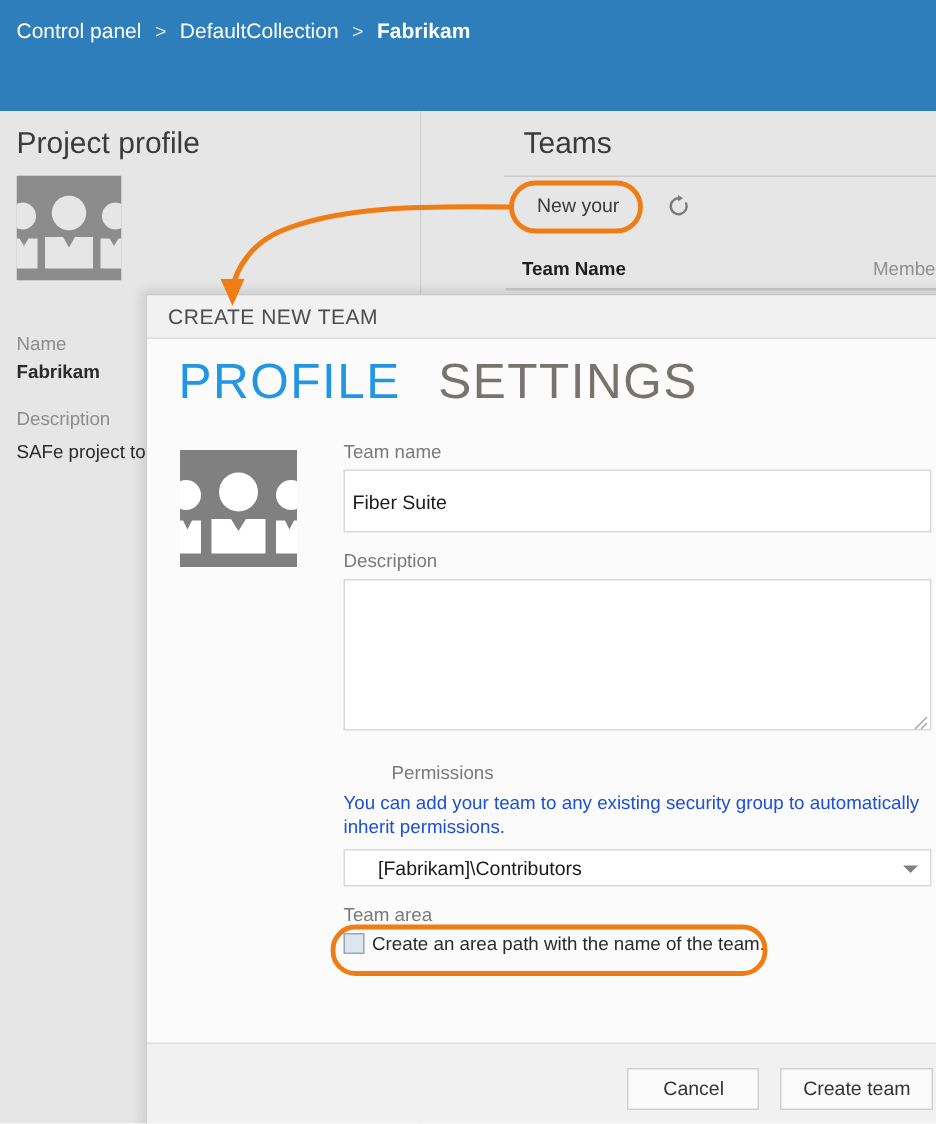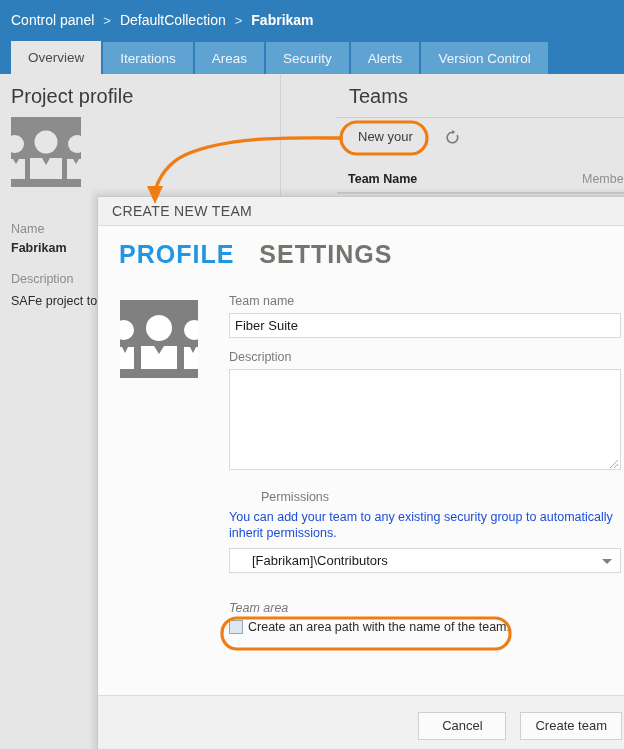--- a/index.html
+++ b/index.html
@@ -167,22 +167,22 @@
     letter-spacing: 0.35px;
     white-space: nowrap;
   }
   .modal-tabs {
     position: absolute; left: 0; top: 29px;
     width: 100%; height: 56px;
     display: flex; align-items: center;
     background: #fbfbfb;
   }
   .mtab {
-    font-size: 25px;
-    font-weight: 700;
+    font-size: 33px;
+    font-weight: 400;
     letter-spacing: 1px;
     cursor: pointer;
     white-space: nowrap;
     text-align: center;
   }
   .mtab.active { color: #2196e3; margin-left: 21px; }
   .mtab.inactive { color: #77736e; margin-left: 25px; }
 
   .modal-body {
     position: absolute; left: 0; top: 85px;
@@ -197,21 +197,21 @@
     position: absolute; left: 131px; top: 12px;
     width: 392px;
   }
   .form-label {
     font-size: 12.5px;
     color: #7a7a7a;
     margin-bottom: 5px;
     white-space: nowrap;
   }
   .text-input {
-    width: 392px; height: 25px;
+    width: 392px; height: 42px;
     border: 1px solid #d9d9d9;
     background: #ffffff;
     font-size: 13px;
     color: #1a1a1a;
     padding: 4px 5px;
     font-family: "Liberation Sans", sans-serif;
     outline: none;
   }
   .text-area {
     width: 392px; height: 101px;
@@ -307,28 +307,20 @@
 
   <div class="header">
     <div class="breadcrumb">
       <span class="bc-item">Control panel</span>
       <span class="bc-sep">&gt;</span>
       <span class="bc-item">DefaultCollection</span>
       <span class="bc-sep">&gt;</span>
       <span class="bc-item strong">Fabrikam</span>
     </div>
 
-    <div class="tabstrip">
-      <div class="tab active">Overview</div>
-      <div class="tab">Iterations</div>
-      <div class="tab">Areas</div>
-      <div class="tab">Security</div>
-      <div class="tab">Alerts</div>
-      <div class="tab">Version Control</div>
-    </div>
   </div>
 
   <div class="left-panel">
     <div class="panel-title">Project profile</div>
 
     <div class="proj-avatar">
       <svg width="70" height="70" viewBox="0 0 70 70">
         <rect x="0" y="0" width="70" height="70" fill="#8c8c8c"></rect>
         <circle cx="35" cy="25" r="11.5" fill="#e6e6e6"></circle>
         <path d="M19 41 h12 l4 7 l4 -7 h12 v21 h-32 z" fill="#e6e6e6"></path>
@@ -406,21 +398,21 @@
           </svg>
         </div>
 
         <div class="form-label" style="margin-top:16px;margin-left:32px;">Permissions</div>
         <div class="helper-text">You can add your team to any existing security group to automatically inherit permissions.</div>
         <div class="select-box">
           <span class="select-value">[Fabrikam]\Contributors</span>
           <span class="select-caret"></span>
         </div>
 
-        <div class="form-label" style="margin-top:28px;font-style:italic;">Team area</div>
+        <div class="form-label" style="margin-top:12px;">Team area</div>
         <label class="checkbox-row">
           <span class="cb-box"></span>
           <span class="cb-label">Create an area path with the name of the team.</span>
         </label>
 
       </div>
     </div>
 
     <div class="modal-footer">
       <button class="footer-btn">Cancel</button>

